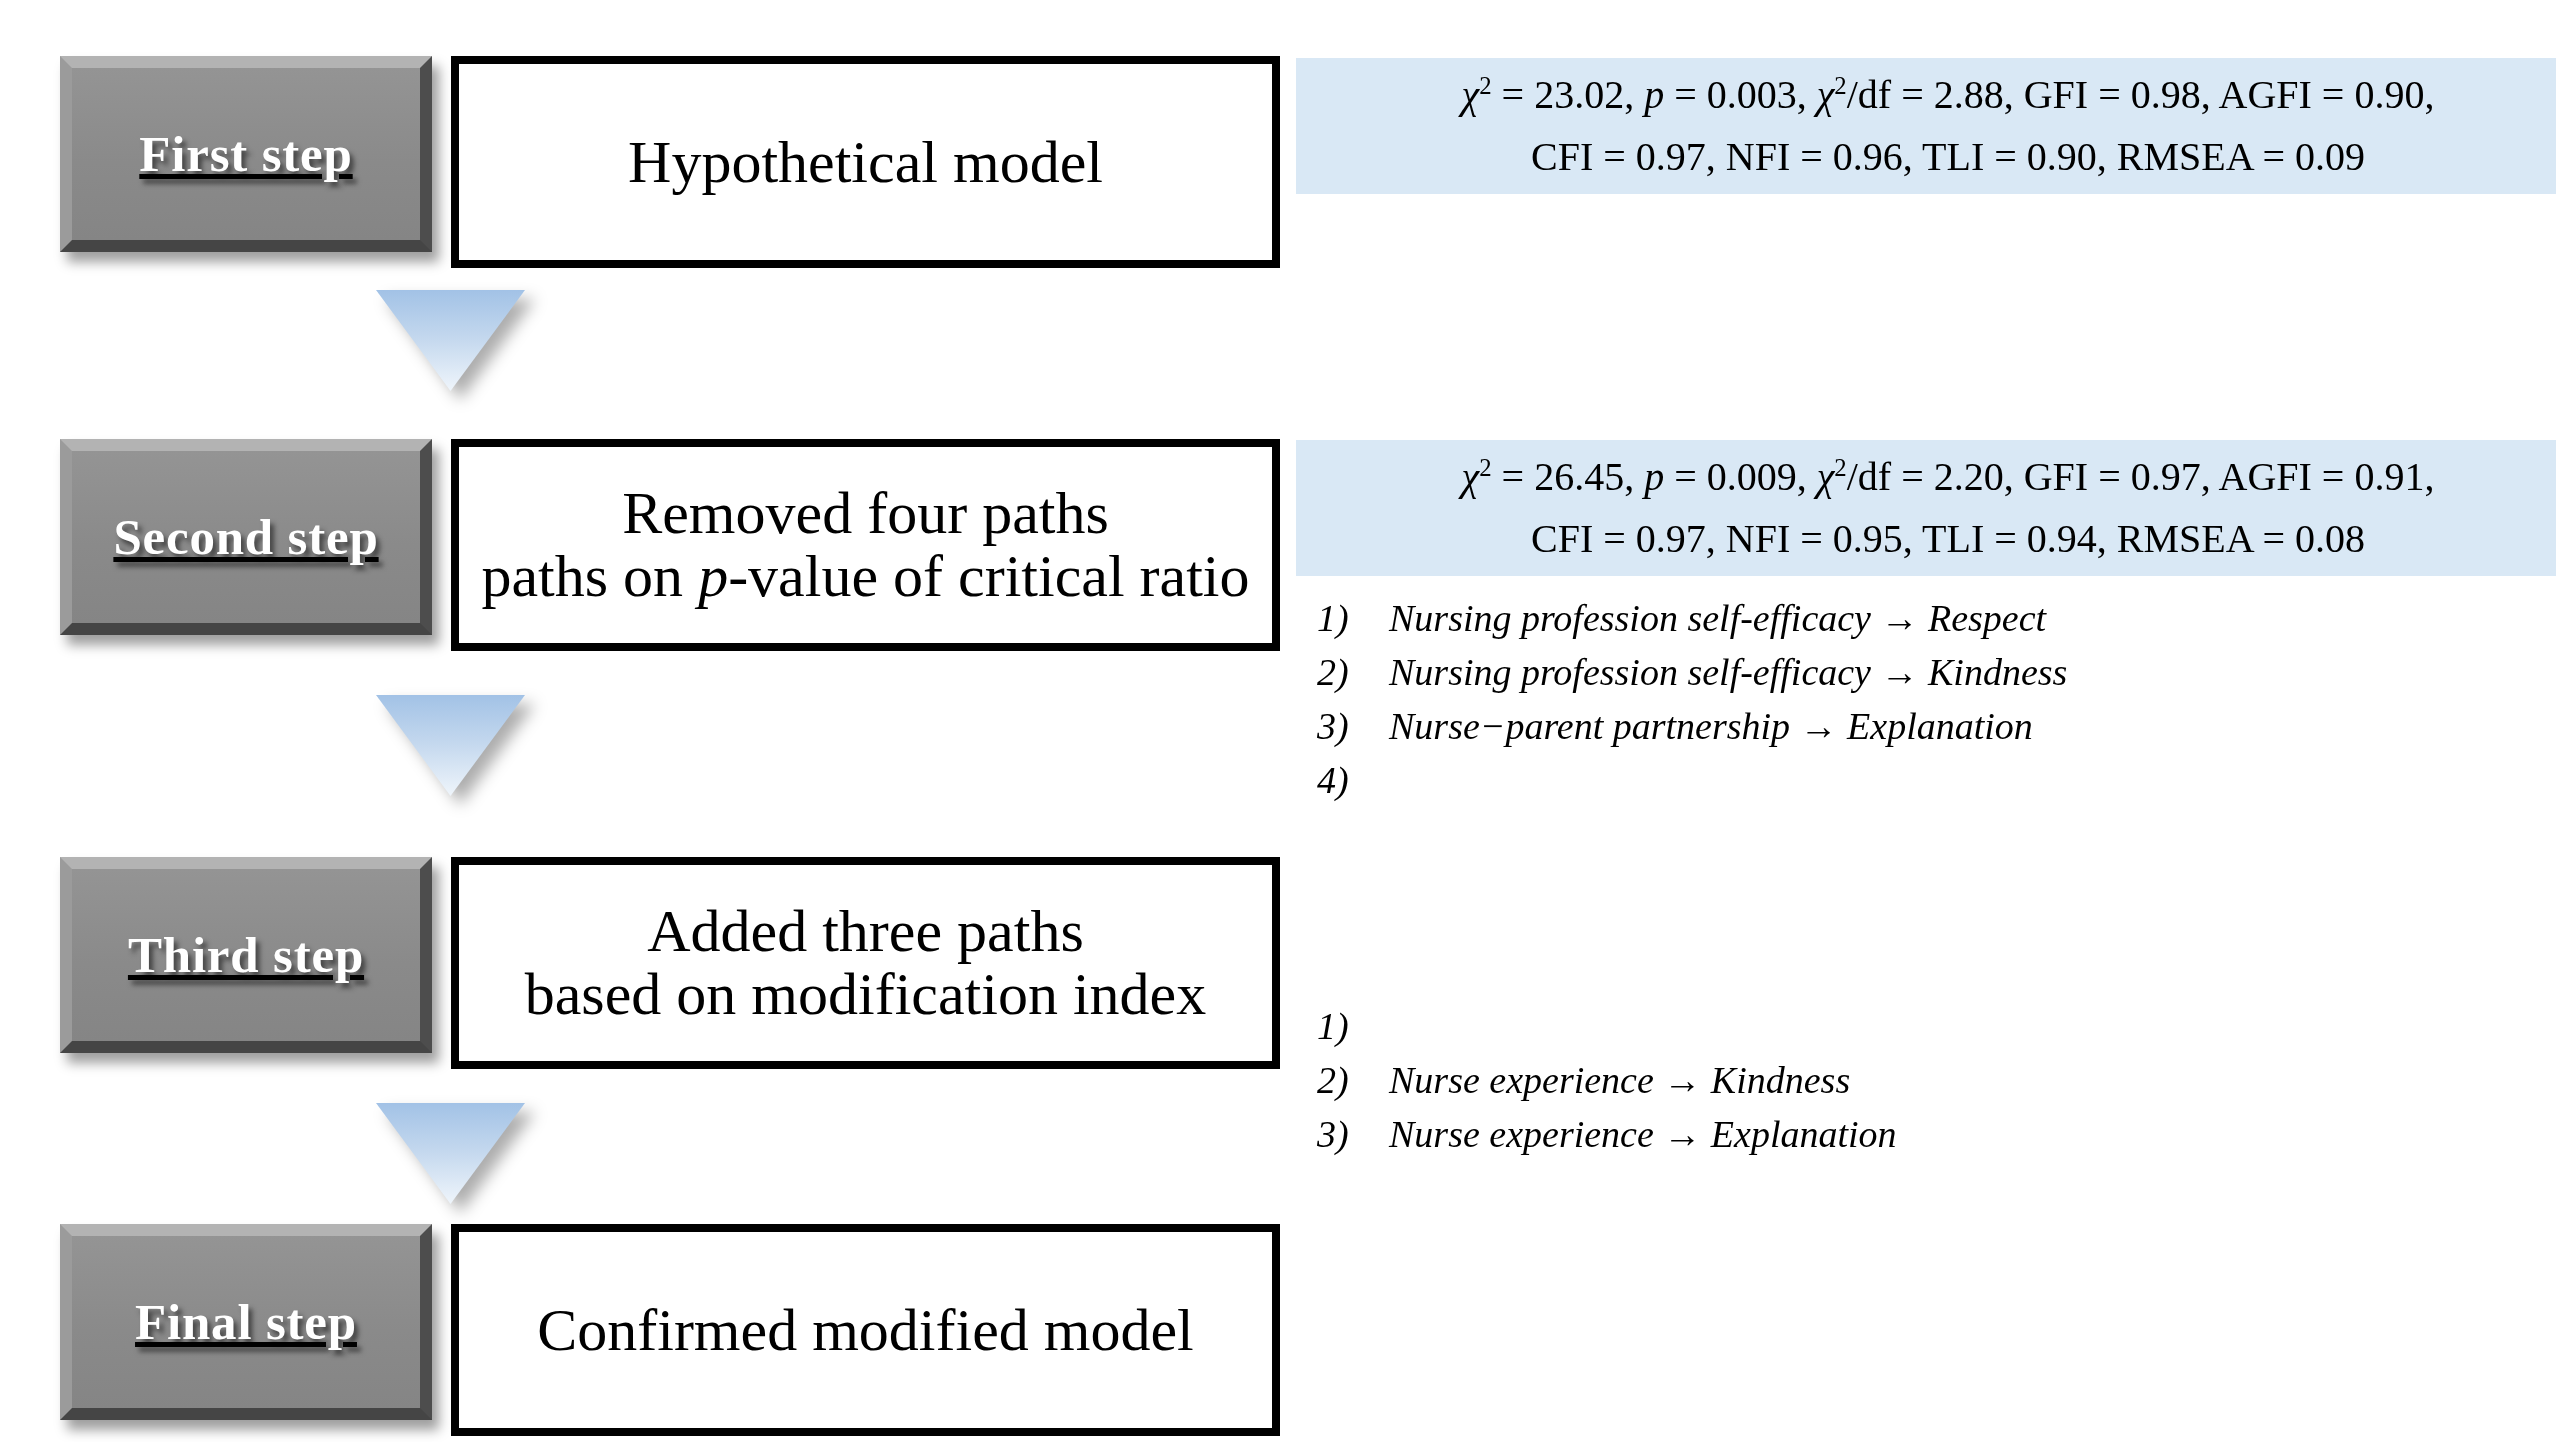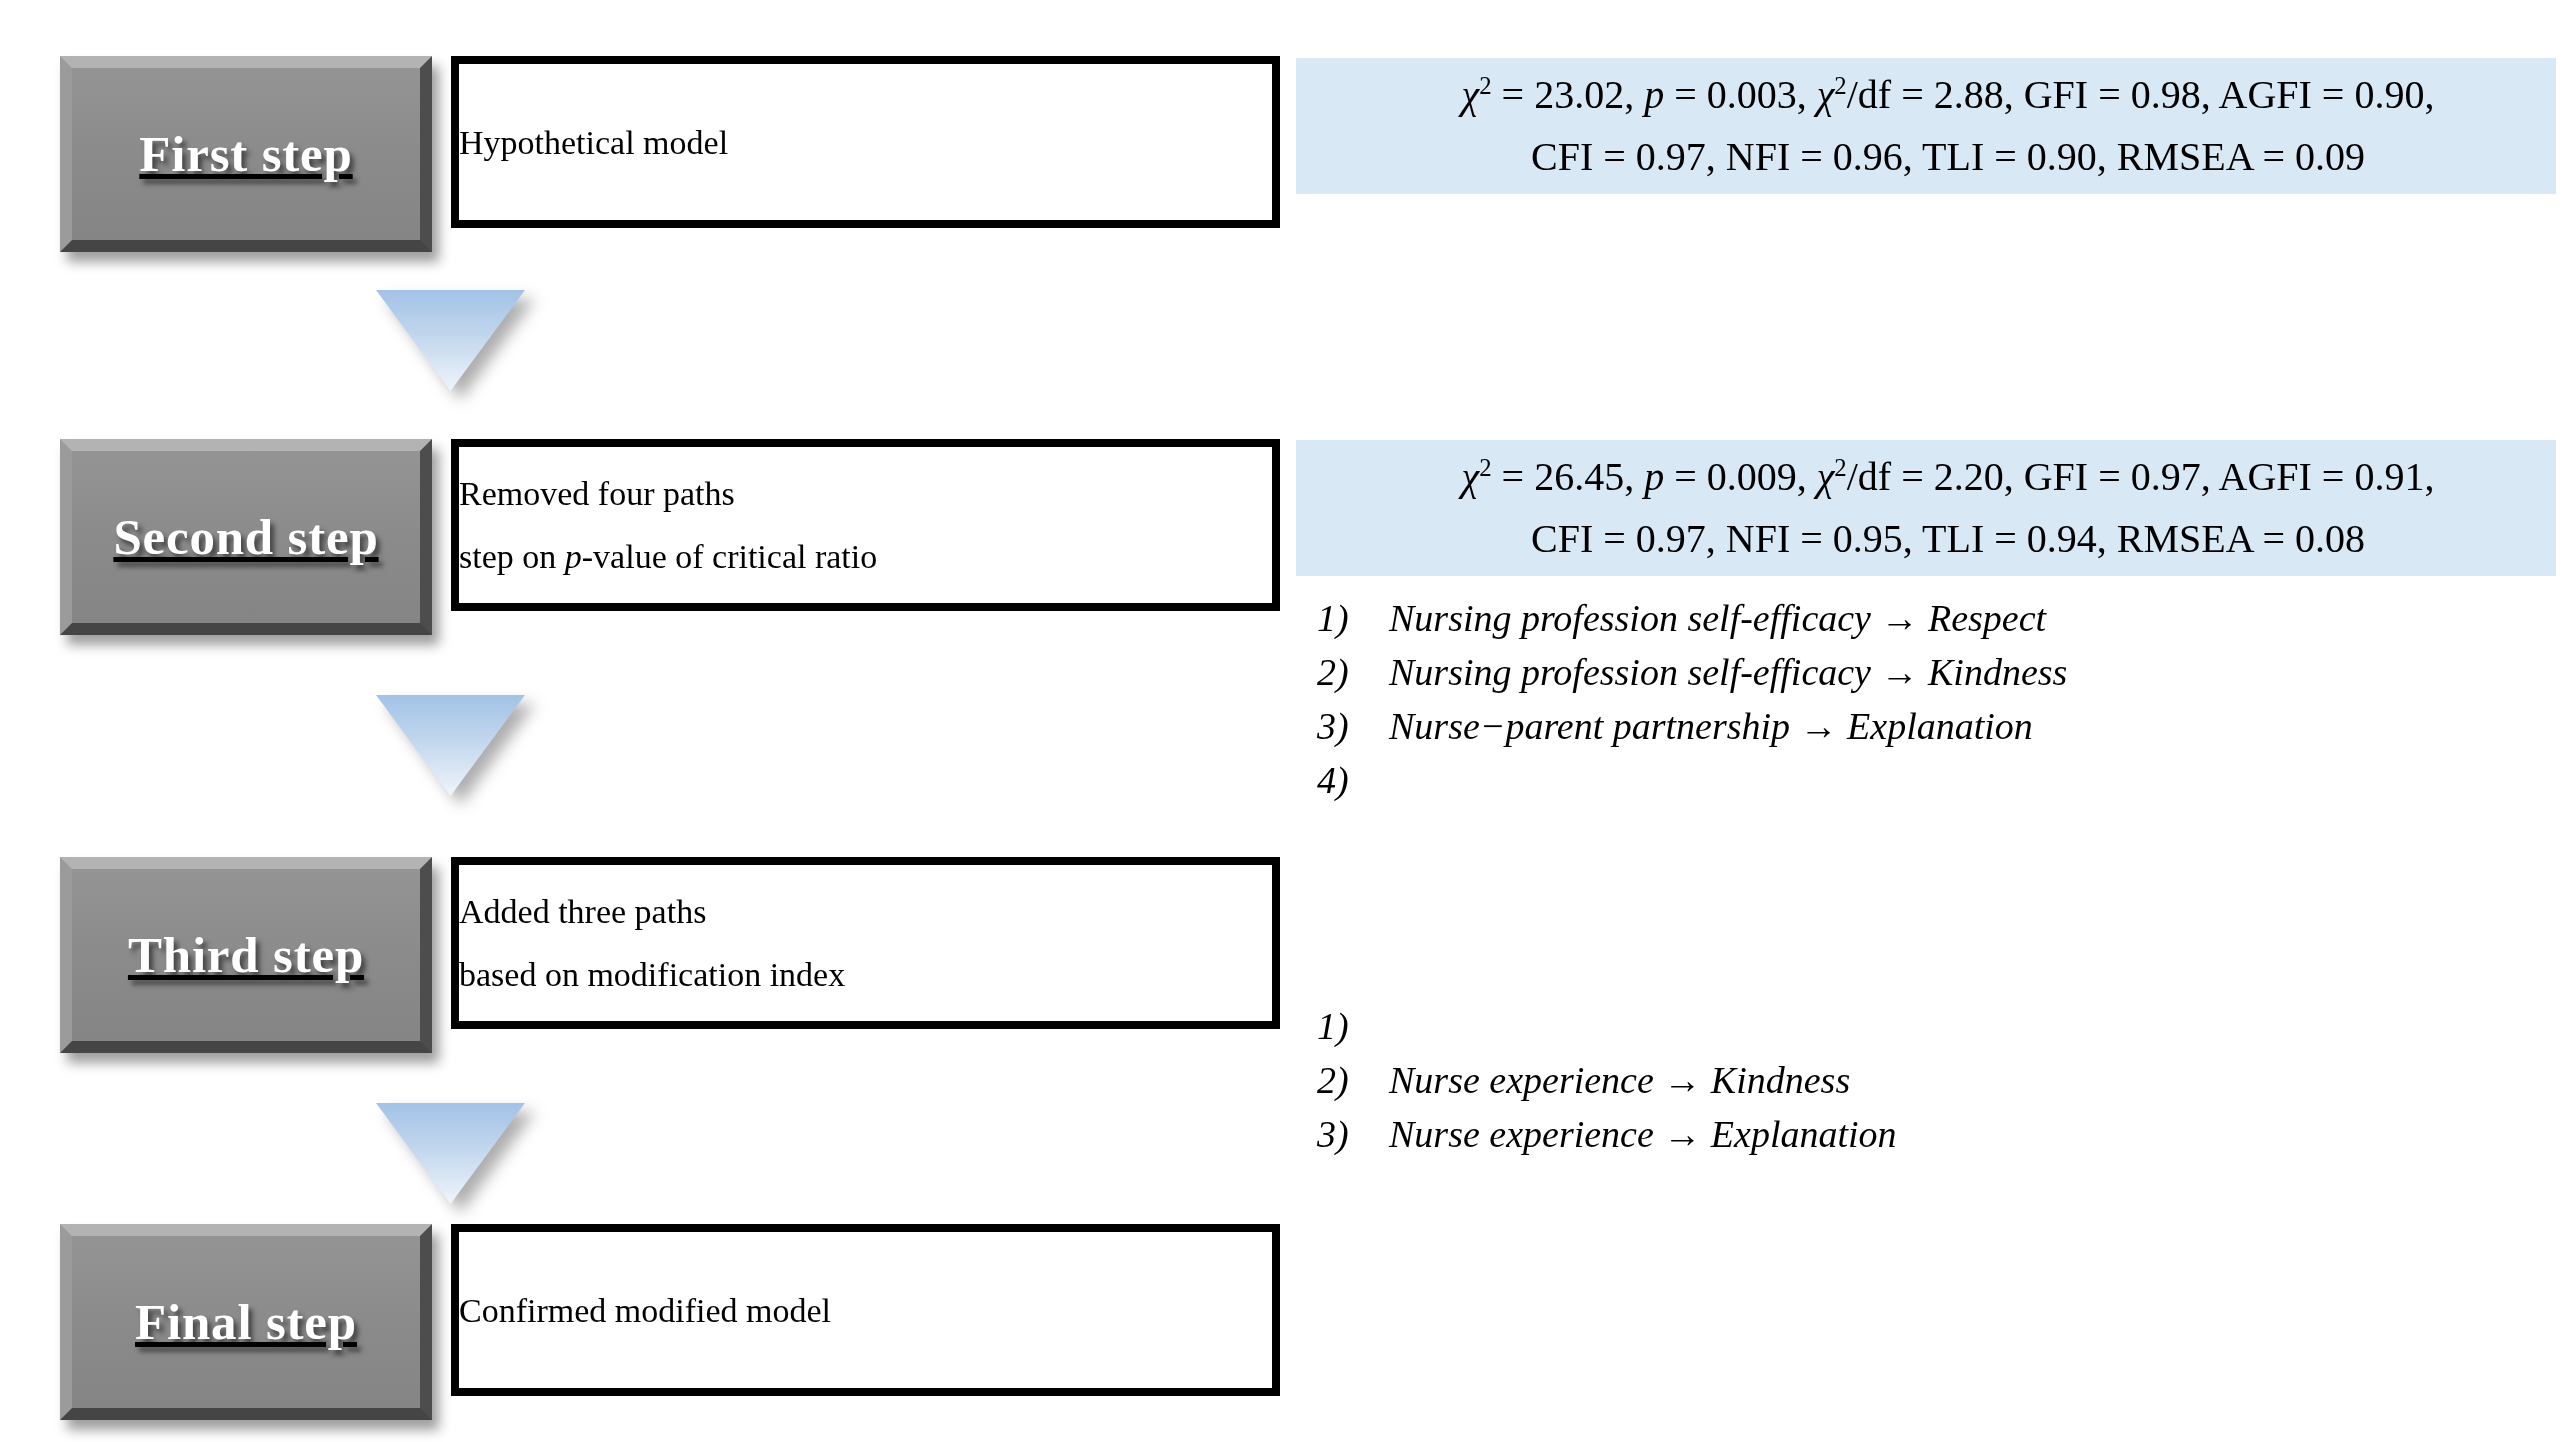--- a/index.html
+++ b/index.html
@@ -41,31 +41,31 @@
     letter-spacing: 0.8px;
     text-shadow: 4px 4.8px 5.6px rgba(30,30,30,0.65);
     white-space: nowrap;
   }
 
   
   .model-box {
     position: absolute;
     left: 451px;
     width: 829px;
-    height: 172px;
+    height: 212px;
     box-sizing: border-box;
     background: #ffffff;
     border: 8px solid #000000;
     display: flex;
     flex-direction: column;
-    align-items: flex-start;
+    align-items: center;
     justify-content: center;
     text-align: center;
     color: #000000;
-    font-size: 34px;
+    font-size: 60px;
     line-height: 63px;
   }
 
   
   .stats-box {
     position: absolute;
     left: 1296px;
     width: 1260px;
     height: 136px;
     background: #d9e8f5;
@@ -131,21 +131,21 @@
 
   <div class="arrow-wrap" style="top:290px">
     <div class="arrow-tri"></div>
   </div>
 
   <div class="step-btn" style="top:439px">
     <span class="btn-label">Second step</span>
   </div>
   <div class="model-box" style="top:439px">
     <div>Removed four paths</div>
-    <div><span>step on </span><i>p</i><span>-value of critical ratio</span></div>
+    <div><span>paths on </span><i>p</i><span>-value of critical ratio</span></div>
   </div>
   <div class="stats-box" style="top:440px">
     <div class="stats-line"><span class="chi">χ</span><sup>2</sup><span> = 26.45, </span><i>p</i><span> = 0.009, </span><span class="chi">χ</span><sup>2</sup><span>/df = 2.20, GFI = 0.97, AGFI = 0.91,</span></div>
     <div class="stats-line">CFI = 0.97, NFI = 0.95, TLI = 0.94, RMSEA = 0.08</div>
   </div>
 
   <div class="path-list" style="top:591px">
     <div class="path-item">
       <span class="path-num">1)</span>
       <span>Nursing profession self-efficacy → Respect</span>

